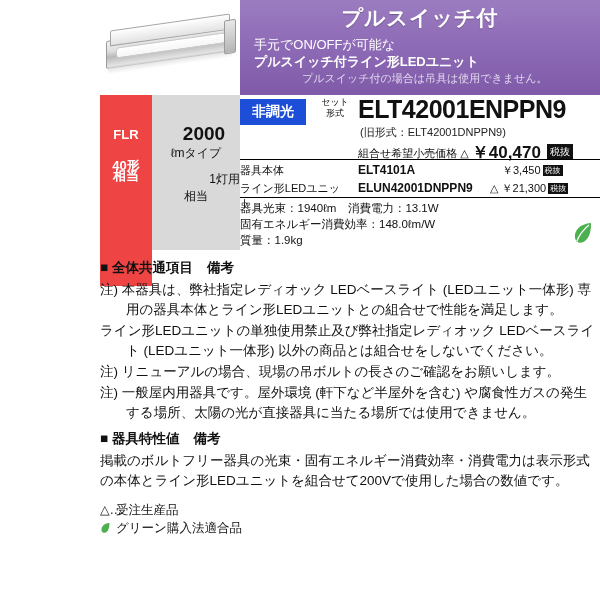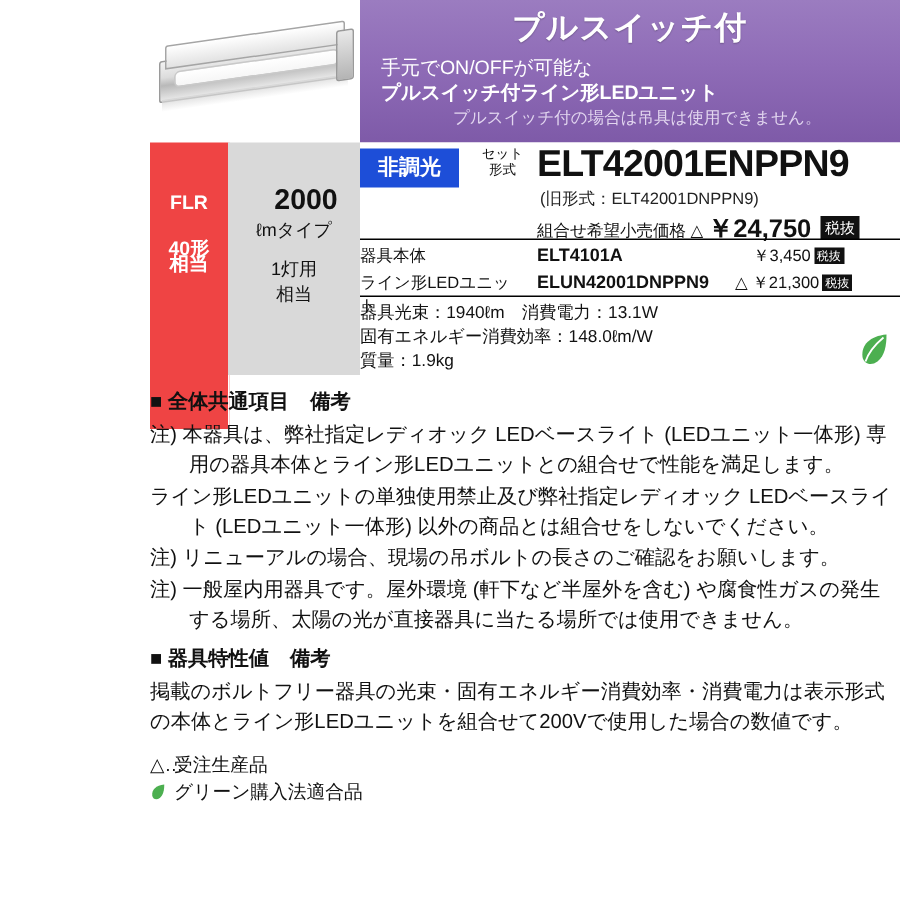--- a/index.html
+++ b/index.html
@@ -83,21 +83,21 @@
   .flr-t2{position:absolute;left:0;top:52px;width:52px;text-align:center;font-size:13px;font-weight:bold;margin-top:10px;}
   .flr-t3{position:absolute;left:0;top:72px;width:52px;text-align:center;font-size:13px;font-weight:bold;}
 
   
   .lm{
     position:absolute;left:152px;top:95px;width:88px;height:155px;
     background:#d9d9d9;color:#111;
   }
   .lm-v{position:absolute;left:0;top:28px;width:104px;text-align:center;font-size:19px;font-weight:bold;}
   .lm-u{position:absolute;left:0;top:50px;width:88px;text-align:center;font-size:12px;}
-  .lm-a{position:absolute;left:0;top:76px;width:88px;text-align:center;font-size:12px;}
+  .lm-a{position:absolute;left:0;top:76px;width:88px;text-align:right;font-size:12px;}
   .lm-b{position:absolute;left:0;top:93px;width:88px;text-align:center;font-size:12px;}
 
   
   .spec{
     position:absolute;left:240px;top:95px;width:360px;height:155px;
     background:#ffffff;
   }
   .dim-box{
     position:absolute;left:0;top:4px;width:66px;height:26px;
     background:#1d4ed8;color:#fff;
@@ -225,21 +225,21 @@
       <div class="setlabel">
         <div>セット</div>
         <div>形式</div>
       </div>
       <div class="model">ELT42001ENPPN9</div>
       <div class="oldmodel">(旧形式：ELT42001DNPPN9)</div>
 
       <div class="pricerow">
         <span class="price-label">組合せ希望小売価格</span>
         <span>△</span>
-        <span class="price-main">￥24,750</span>
+        <span class="price-main">￥40,470</span>
         <span class="tax">税抜</span>
       </div>
 
       <div class="divider"></div>
 
       <div class="parts-label">器具本体</div>
       <div class="parts-a">ELT4101A</div>
       <div class="parts-pa">
         <span>￥3,450</span><span class="tax-sm">税抜</span>
       </div>

